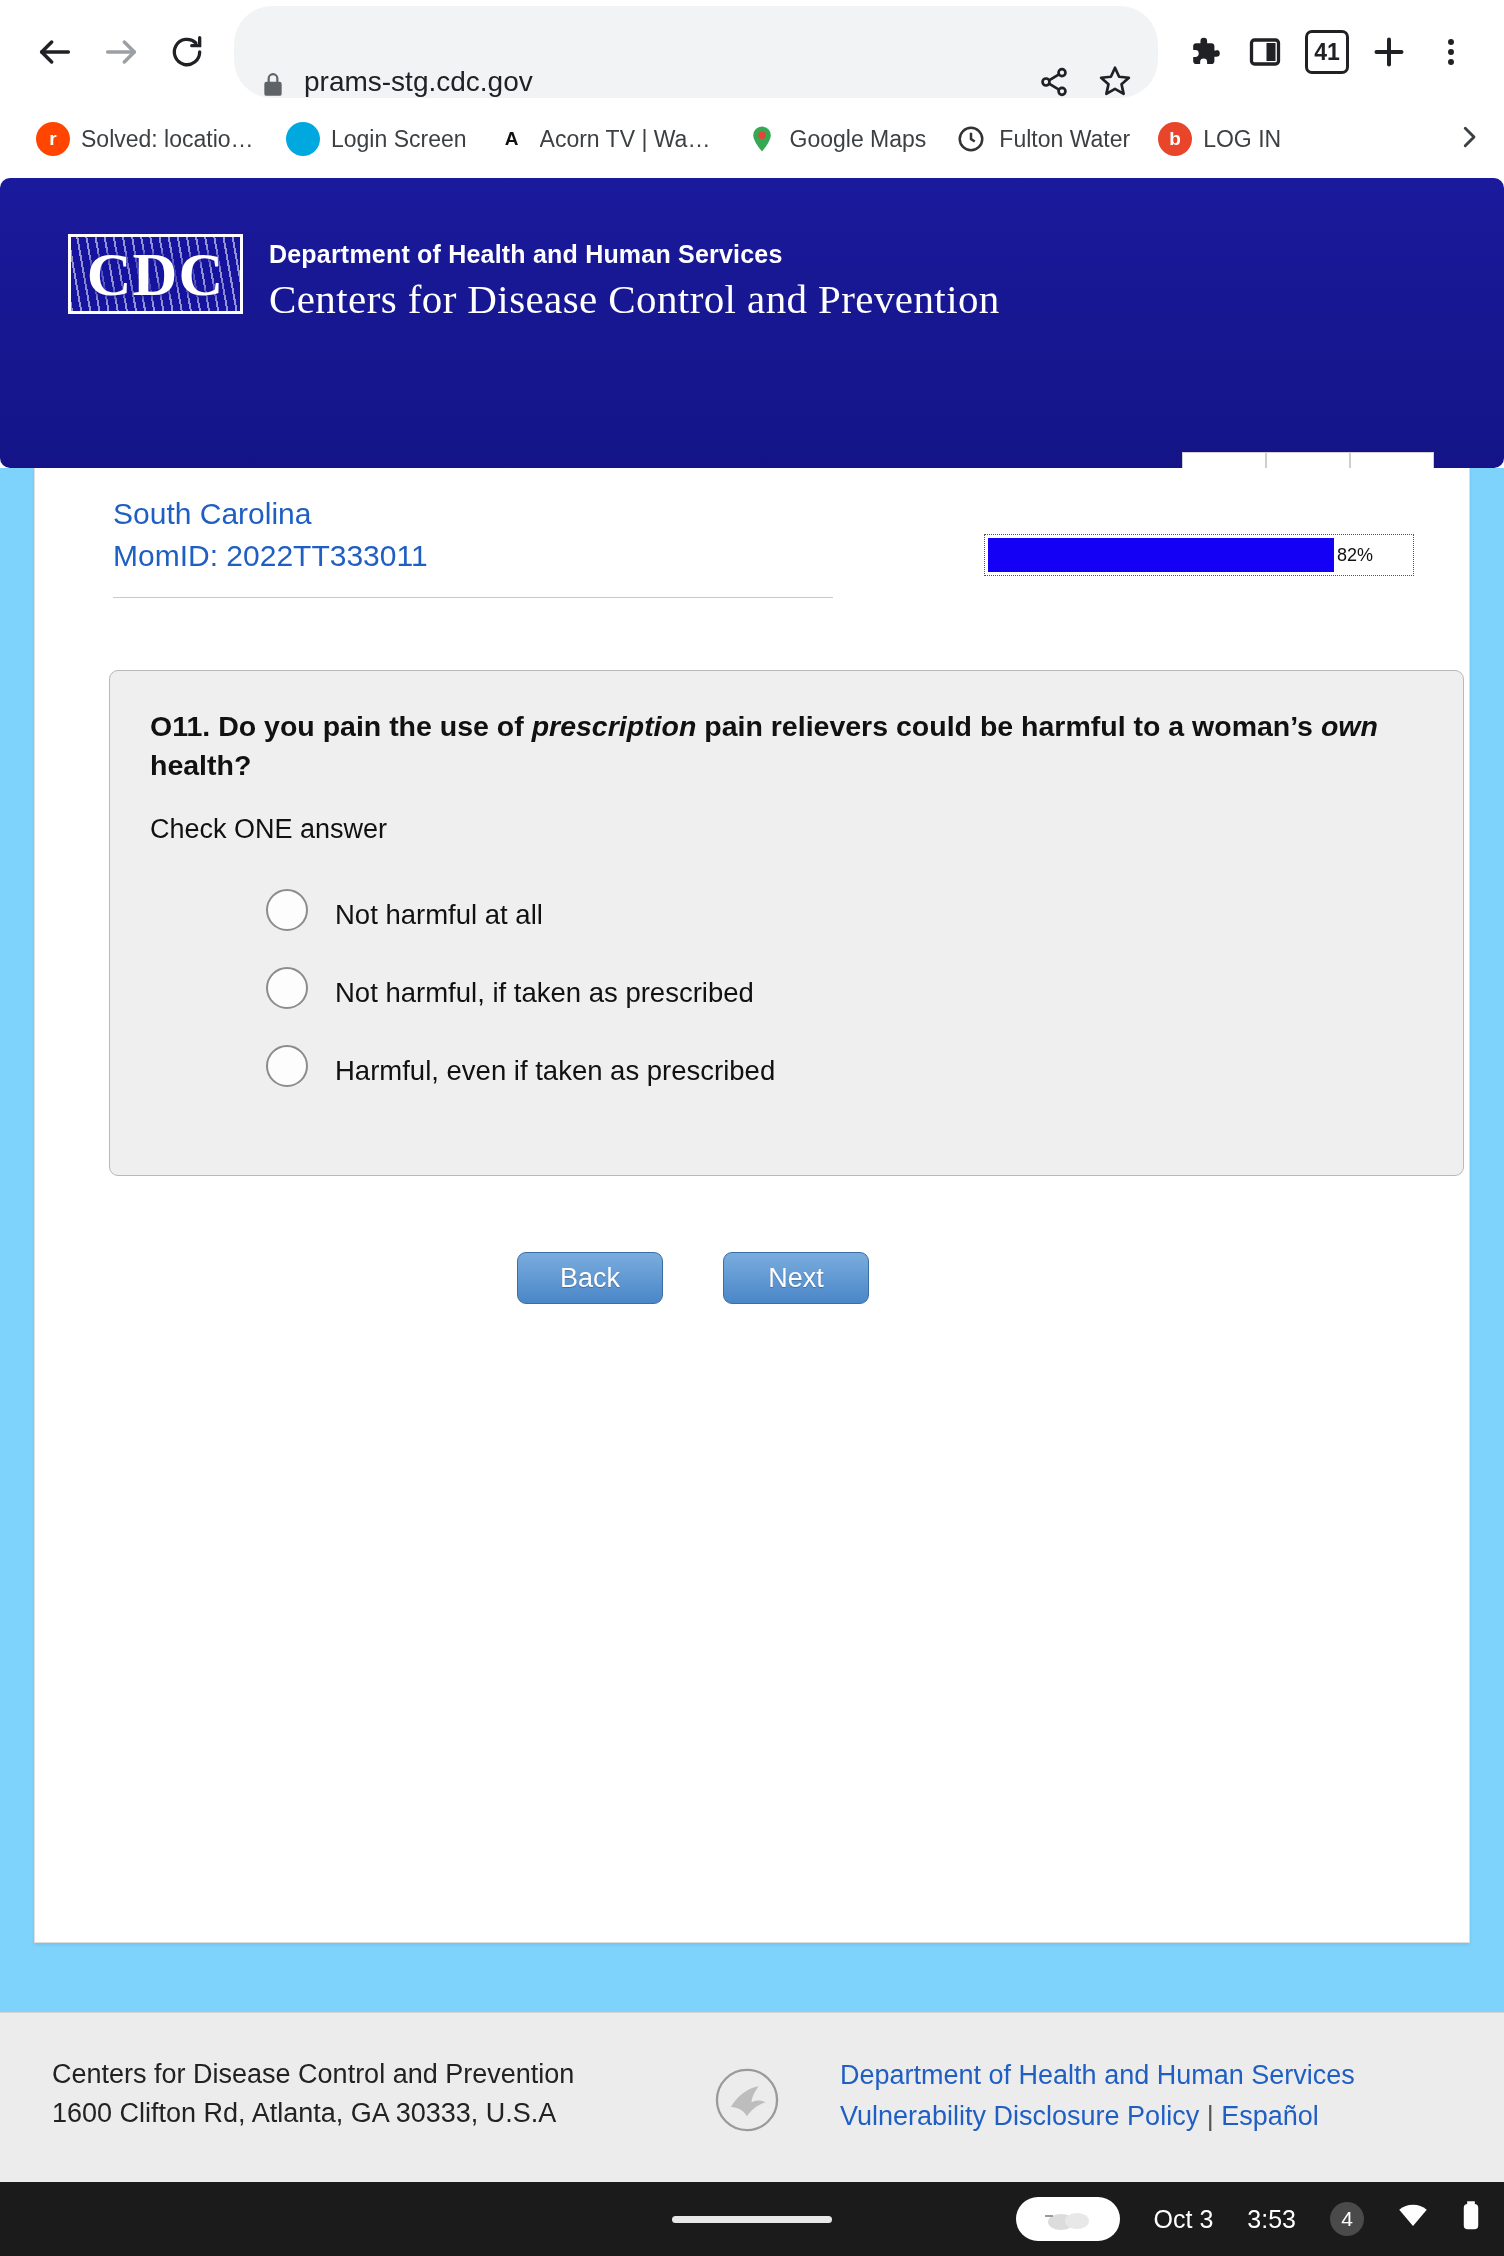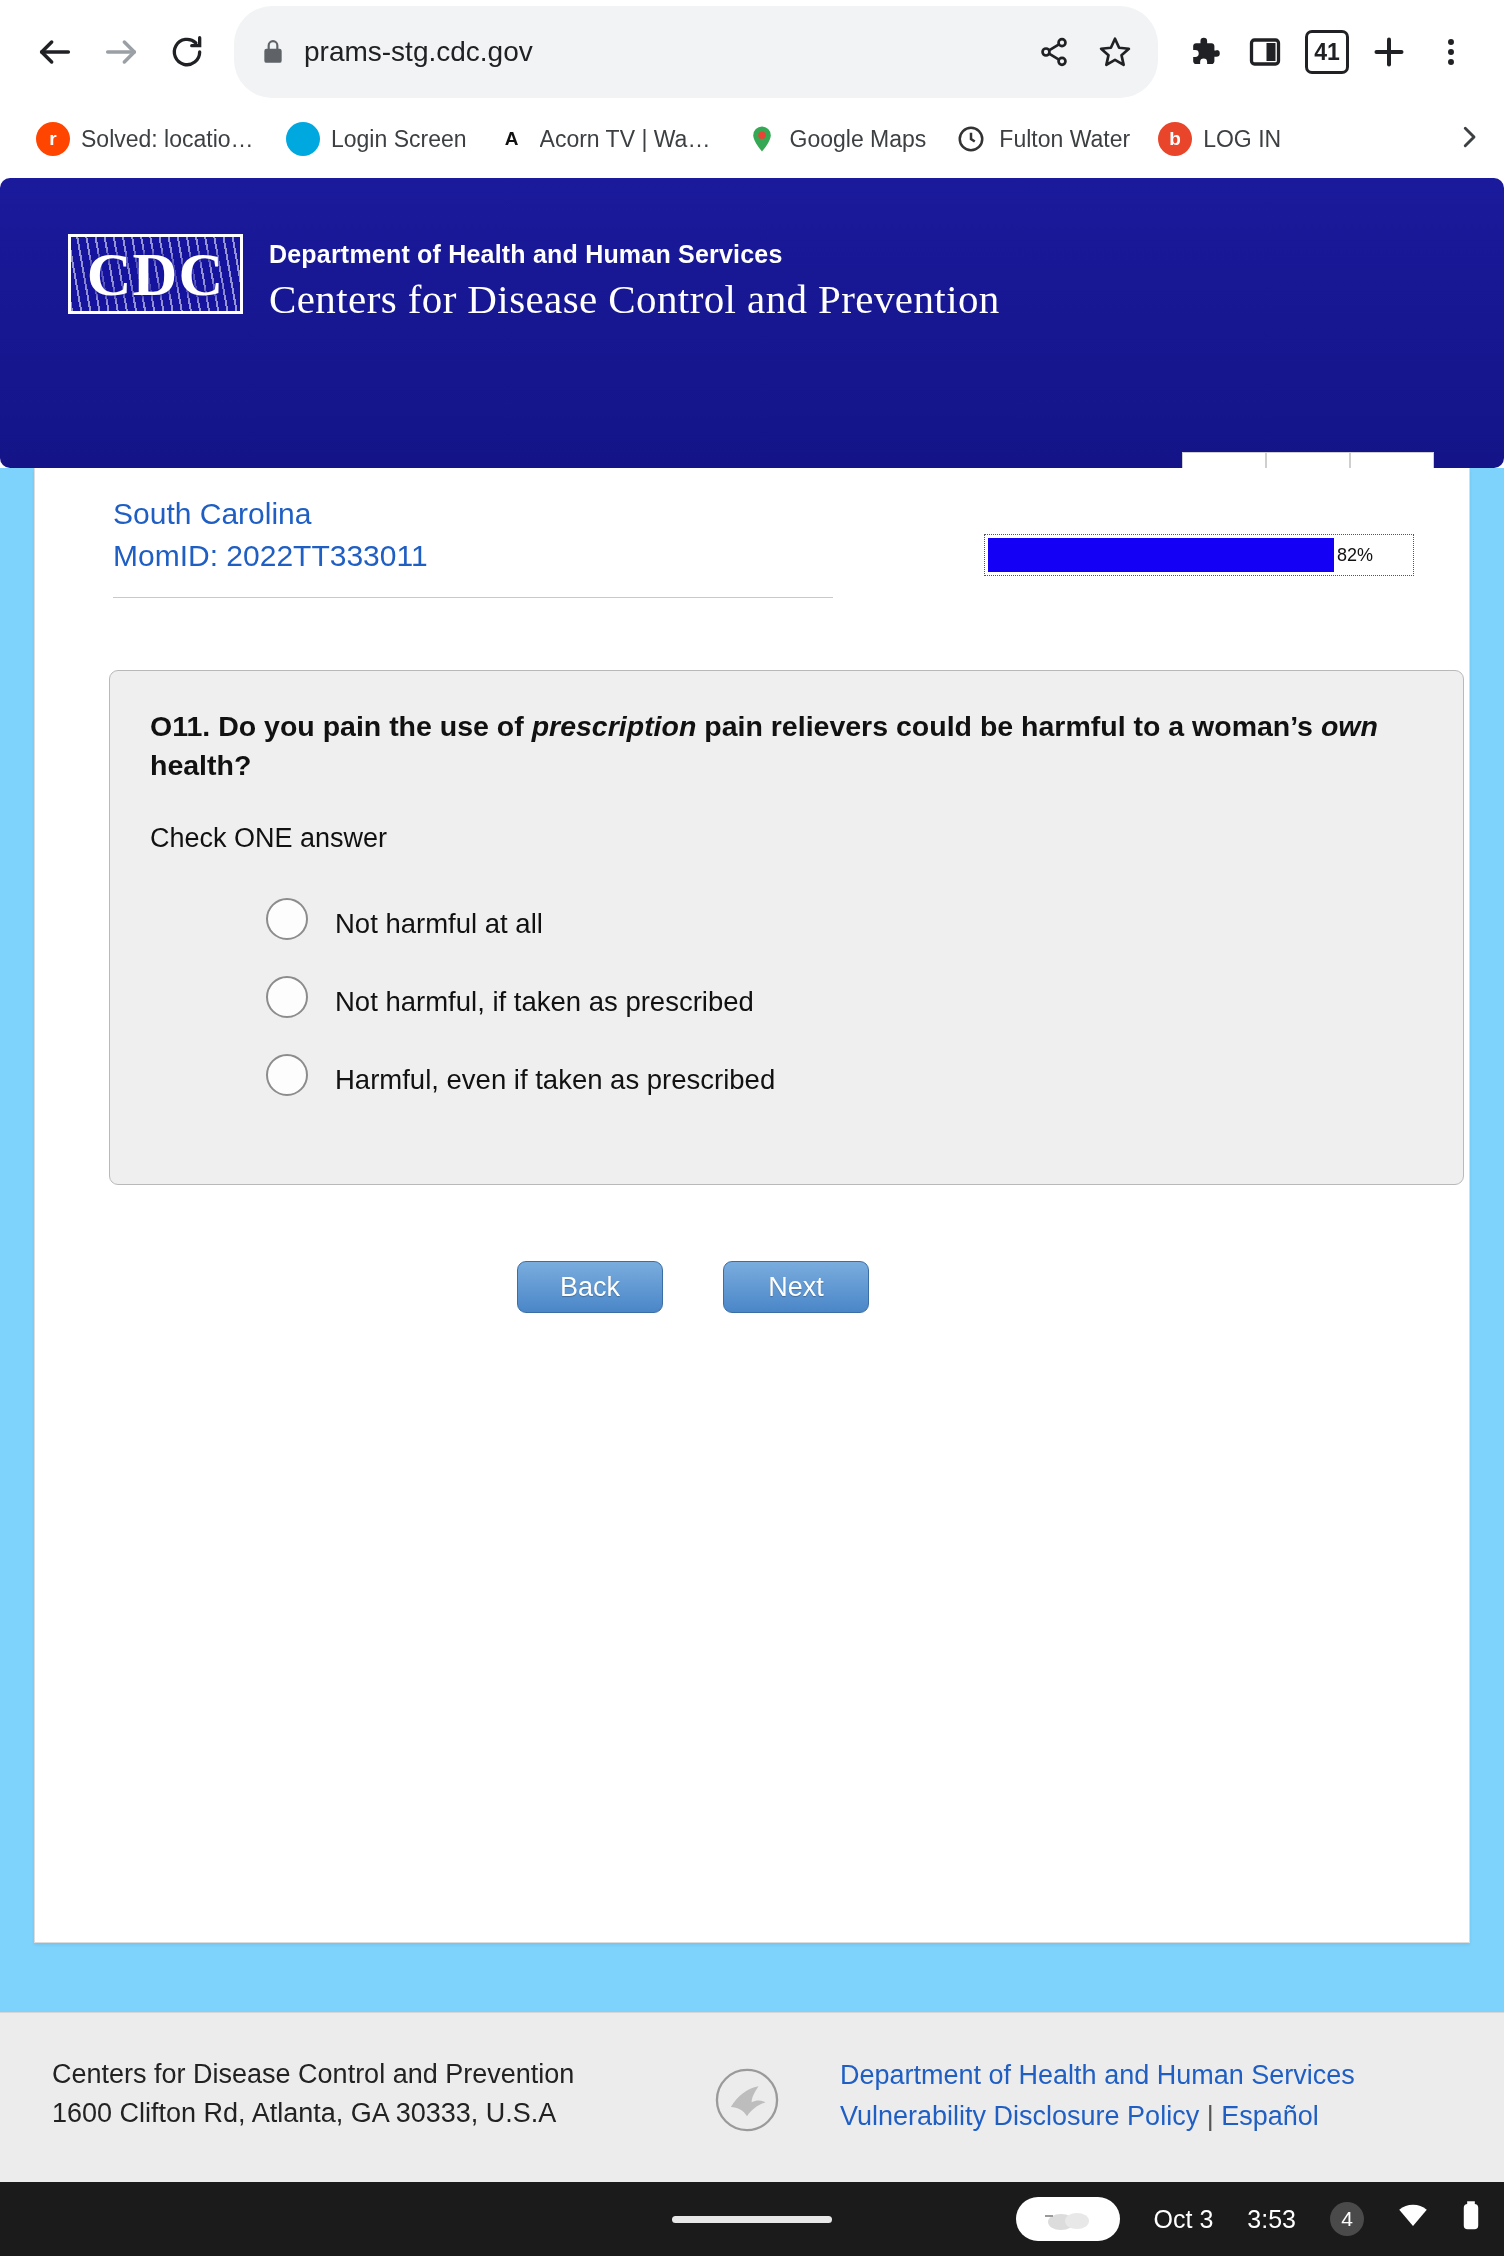--- a/index.html
+++ b/index.html
@@ -40,21 +40,21 @@
     color: #202124;
   }
   .nav-btn svg { display: block; }
   .omnibox {
     flex: 1;
     height: 92px;
     margin: 0 14px;
     background: #f1f3f4;
     border-radius: 38px;
     display: flex;
-    align-items: center;
+    align-items: flex-end;
     padding: 0 26px;
     gap: 18px;
     min-width: 0;
   }
   .omnibox .lock { flex: 0 0 auto; display:flex; }
   .omnibox .url {
     flex: 1;
     font-size: 28px;
     color: #202124;
     white-space: nowrap;
@@ -251,21 +251,21 @@
     font-size: 28.5px;
     font-weight: bold;
     color: #111;
     line-height: 1.35;
     padding-left: 16px;
   }
   .q-text em { font-style: italic; }
   .q-instruction {
     font-size: 27px;
     color: #111;
-    margin-top: 39px;
+    margin-top: 30px;
     padding-left: 16px;
   }
   .options { margin-top: 44px; padding-left: 132px; }
   .option {
     display: flex;
     align-items: flex-end;
     gap: 27px;
     margin-bottom: 36px;
   }
   .radio {

